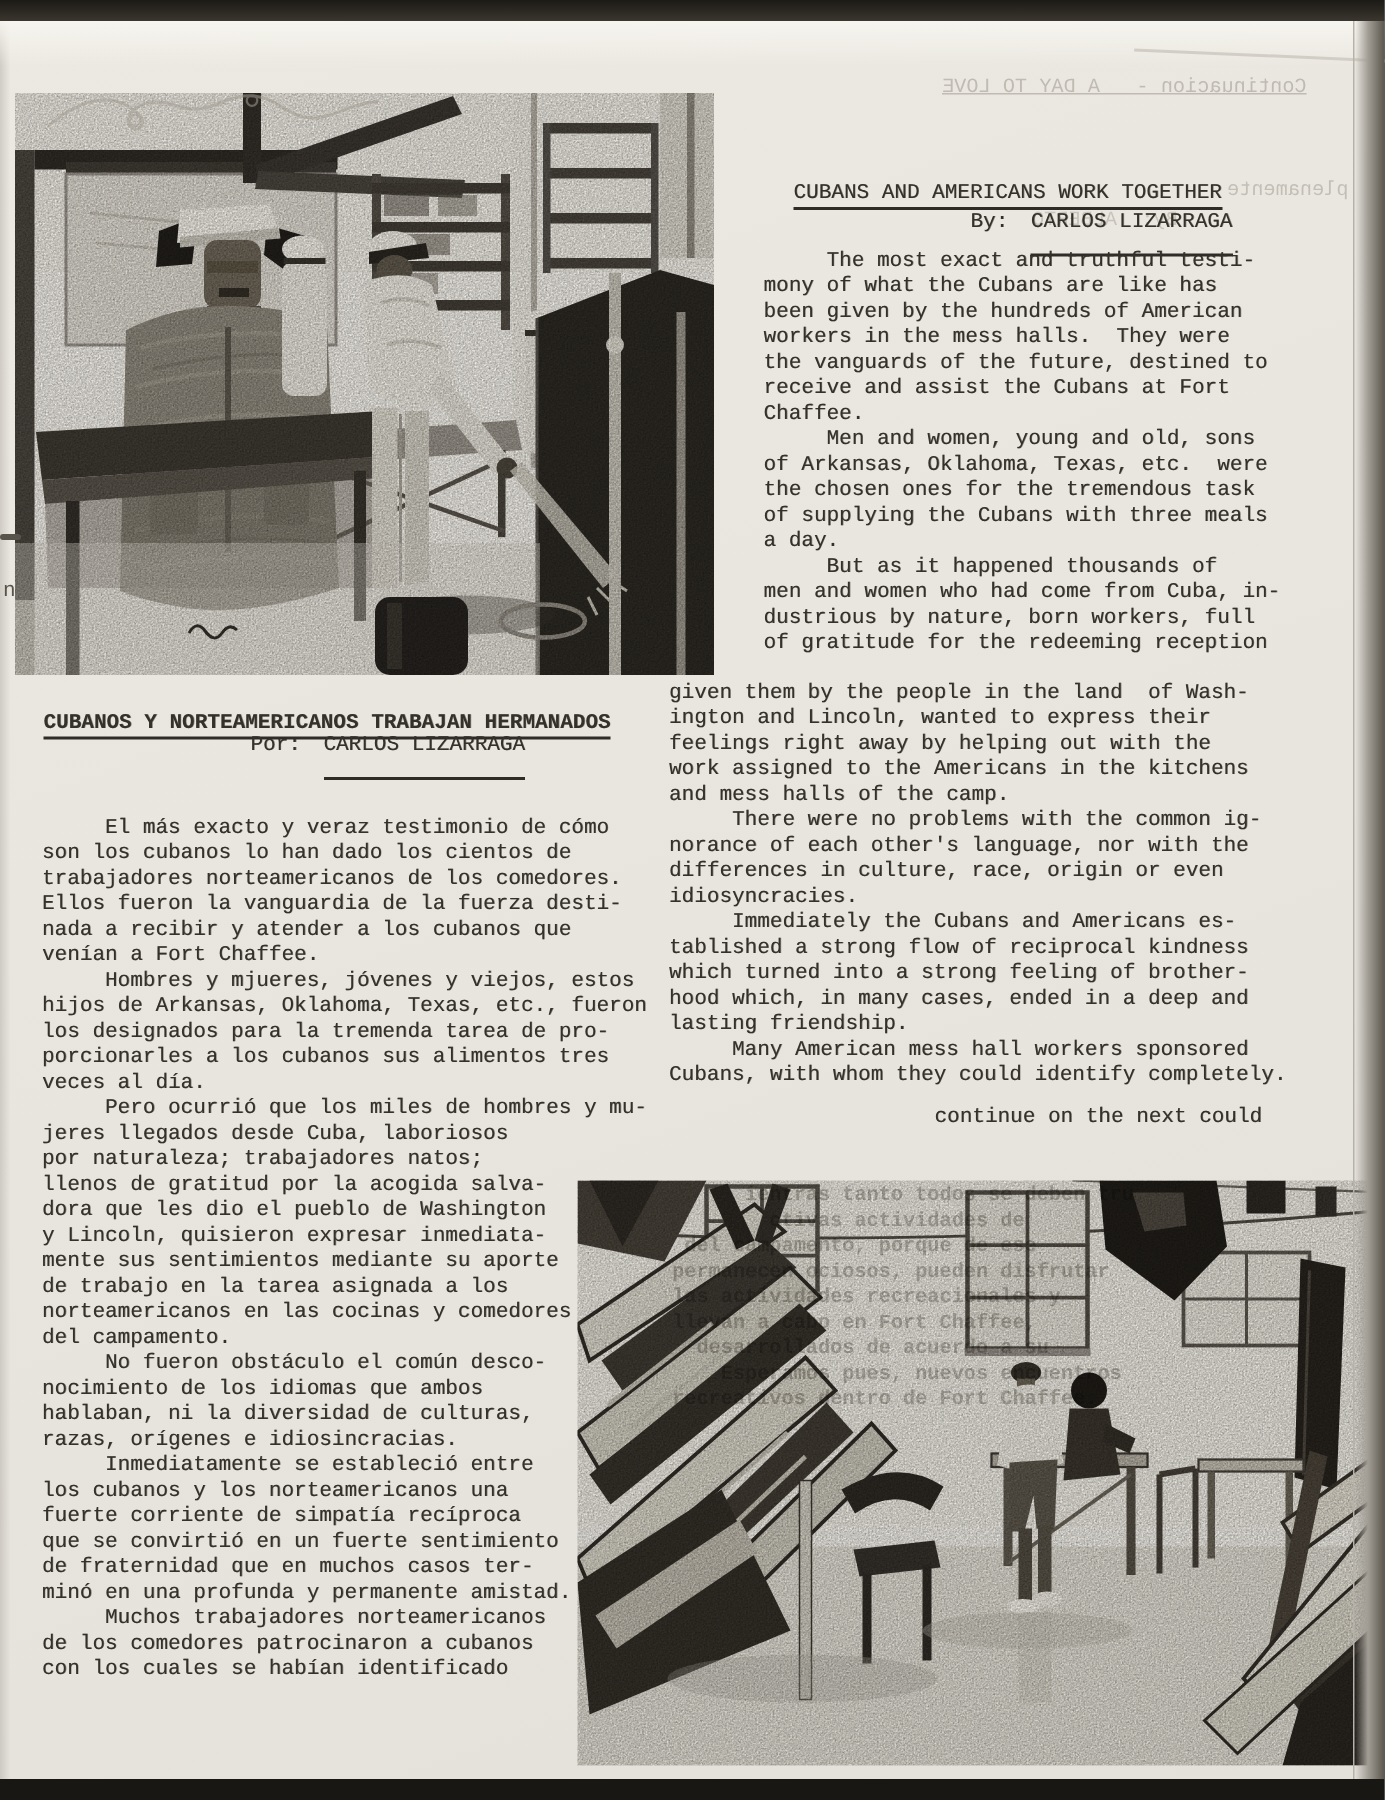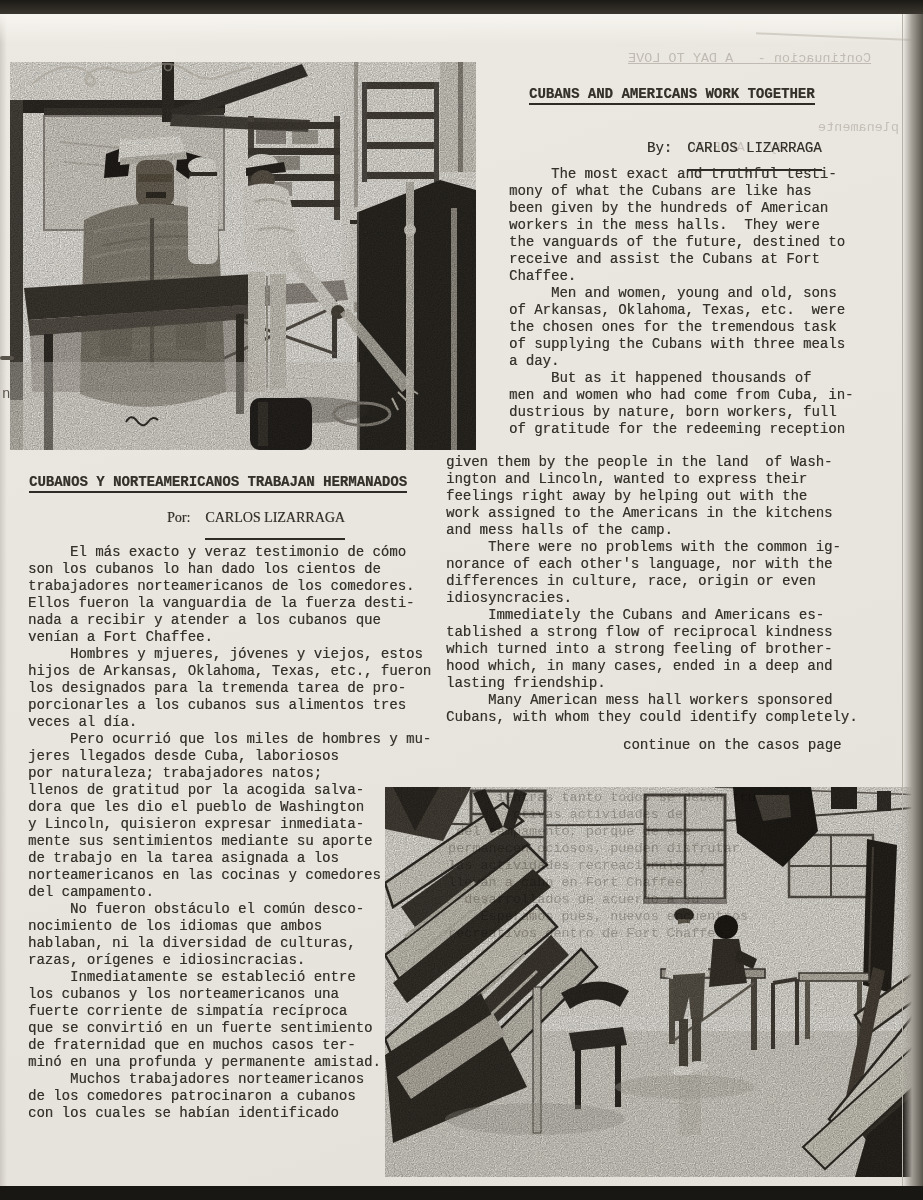--- a/index.html
+++ b/index.html
@@ -24,41 +24,41 @@
   .band-left{position:absolute;top:0;left:0;width:7px;height:100%;z-index:4;
     background:linear-gradient(90deg,rgba(180,176,168,.5),rgba(180,176,168,0));}
   
   .tw{position:absolute;white-space:pre;font-size:14px;line-height:17px;
     letter-spacing:0;color:#34302a;z-index:3;
     text-shadow:0.4px 0.2px 0 rgba(47,43,38,.5);}
   .title-u{border-bottom:2px solid #2f2b26;padding-bottom:1px;}
   .auth-u{border-bottom:2px solid #2f2b26;padding-bottom:13px;}
   .byline-gap-en{margin-left:15px;}
   .byline-gap-es{margin-left:15px;}
-  #en-title{left:529px;top:86px;font-weight:bold;}
+  #en-title{left:529px;top:121px;}
   #en-byline{left:647px;top:140px;}
   #en-body-upper{left:509px;top:166px;}
   #en-body-lower{left:446px;top:454px;font-family:Liberation Mono, monospace;}
   #en-continue{left:623px;top:737px;}
   #es-title{left:29px;top:474px;font-weight:bold;}
-  #es-byline{left:167px;top:509px;font-family:Liberation Serif, serif;}
+  #es-byline{left:167px;top:489px;}
   #es-body{left:28px;top:544px;}
   #es-continue{left:96px;top:1192px;}
   
   .photo{position:absolute;z-index:1;}
   #photo-kitchen{left:10px;top:62px;width:466px;height:388px;}
   #photo-chairs{left:385px;top:787px;width:537px;height:390px;}
   
   .ghost{position:absolute;z-index:2;color:#857e72;mix-blend-mode:multiply;
     font-size:13.5px;line-height:17px;white-space:pre;filter:blur(.3px);}
   .mirror{transform:scaleX(-1);}
   #ghost-cont{left:628px;top:50px;opacity:.38;text-decoration:underline;}
   #ghost-plen{left:818px;top:119px;opacity:.34;}
   #ghost-by{left:688px;top:139px;opacity:.3;}
-  #ghost-block{left:440px;top:789px;opacity:.42;color:#6f6a60;}
+  #ghost-block{left:440px;top:789px;opacity:.42;color:#6f6a60;font-weight:bold;}
   #ghost-swirl{position:absolute;left:28px;top:56px;z-index:2;opacity:.55;}
   
   .pen1{position:absolute;left:0;top:356px;width:14px;height:4px;
     background:#59544b;border-radius:2px;z-index:4;}
   .pen2{position:absolute;left:2px;top:386px;font-family:"Liberation Mono",monospace;
     font-size:14px;color:#59544b;z-index:4;}
 </style>
 </head>
 <body>
 
@@ -262,21 +262,21 @@
 norance of each other's language, nor with the
 differences in culture, race, origin or even
 idiosyncracies.
      Immediately the Cubans and Americans es-
 tablished a strong flow of reciprocal kindness
 which turned into a strong feeling of brother-
 hood which, in many cases, ended in a deep and
 lasting friendship.
      Many American mess hall workers sponsored
 Cubans, with whom they could identify completely.</div>
-    <div class="tw" id="en-continue">continue on the casos page</div>
+    <div class="tw" id="en-continue">continue on the next could</div>
   </div>
 
   <svg id="photo-chairs" class="photo" viewBox="0 0 537 390">
     <defs>
       <filter id="g2">
           <feTurbulence type="fractalNoise" baseFrequency="0.85" numOctaves="2"></feTurbulence>
         <feColorMatrix type="matrix" values="0 0 0 0 0  0 0 0 0 0  0 0 0 0 0  0.55 0.55 0.55 0 -0.45"></feColorMatrix>
         </filter>
     </defs>
     <rect width="537" height="390" fill="#f0ede6"></rect>

